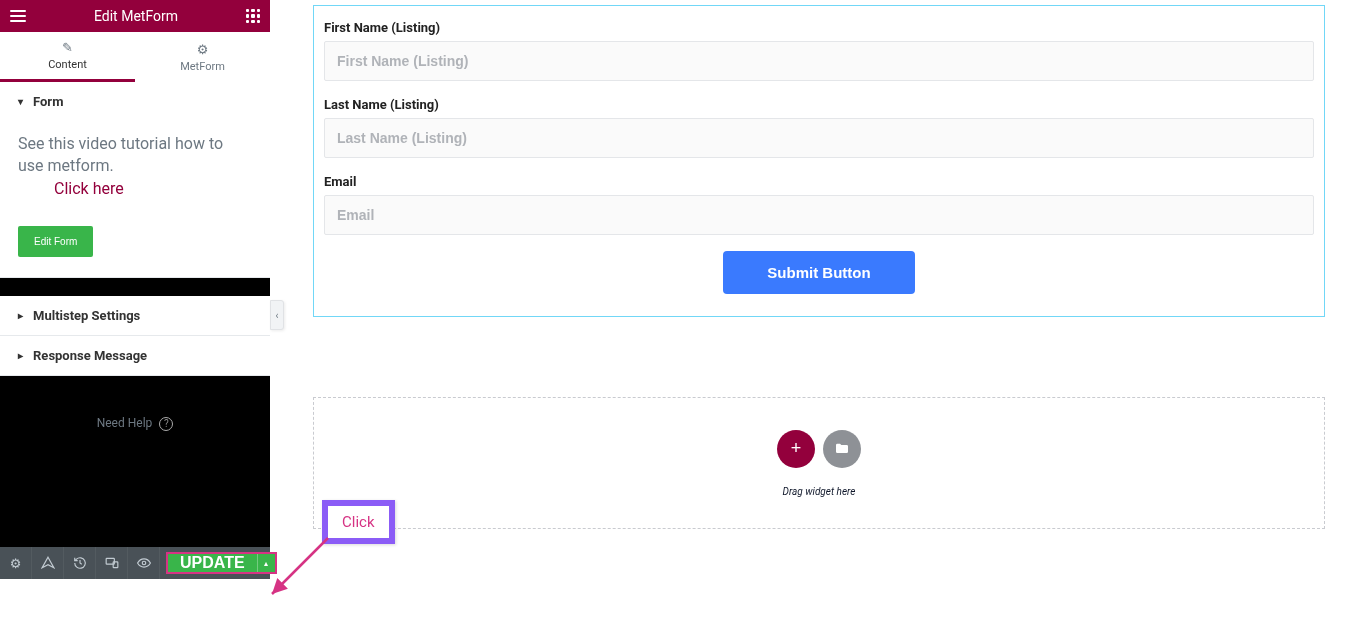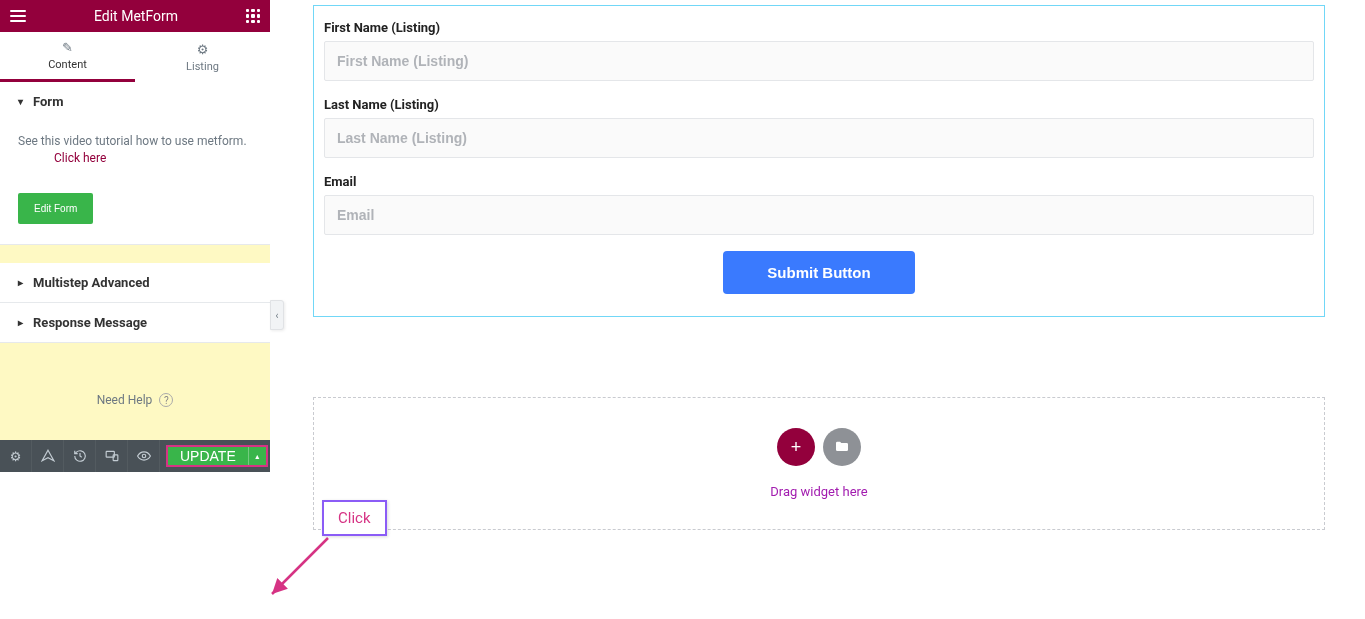--- a/index.html
+++ b/index.html
@@ -1,74 +1,74 @@
 <!DOCTYPE html>
 <html><head>
 <meta charset="utf-8">
 <style>
 * { box-sizing: border-box; margin: 0; padding: 0; }
 body { font-family: -apple-system, BlinkMacSystemFont, "Segoe UI", Roboto, Arial, sans-serif; background: #fff; width: 1365px; height: 619px; overflow: hidden; position: relative; }
 
-.sidebar { position: absolute; left: 0; top: 0; width: 270px; height: 472px; background: #fef9c3; display: flex; flex-direction: column; justify-content: flex-end; }
+.sidebar { position: absolute; left: 0; top: 0; width: 270px; height: 579px; background: #000000; display: flex; flex-direction: column; justify-content: flex-end; }
 
 .sidebar-header { background: #93003c; height: 32px; display: flex; align-items: center; justify-content: space-between; padding: 0 10px; color: #fff; }
 .sidebar-header .hamburger { width: 16px; height: 12px; display: flex; flex-direction: column; justify-content: space-between; cursor: pointer; }
 .sidebar-header .hamburger span { height: 2px; background: #fff; border-radius: 1px; }
 .sidebar-header .title { font-size: 14px; font-weight: 400; }
 .sidebar-header .grid-icon { width: 14px; height: 14px; display: grid; grid-template-columns: repeat(3,1fr); grid-template-rows: repeat(3,1fr); gap: 2px; cursor: pointer; }
 .sidebar-header .grid-icon span { background: #fff; border-radius: 1px; }
 
 .tabs { display: flex; background: #fff; height: 50px; }
 .tab { flex: 1; display: flex; flex-direction: column; align-items: center; justify-content: center; font-size: 11px; color: #6d7882; cursor: pointer; gap: 3px; }
 .tab.active { border-bottom: 3px solid #93003c; color: #333; }
 .tab-icon { font-size: 13px; color: #6d7882; }
 
 .accordion-item { background: #fff; border-bottom: 1px solid #e6e9ec; }
 .accordion-header { display: flex; align-items: center; padding: 12px 18px; font-size: 13px; font-weight: 700; color: #333; cursor: pointer; }
 .accordion-caret { margin-right: 10px; font-size: 10px; color: #333; }
 
 .panel-content { padding: 12px 18px 20px 18px; }
-.panel-content .help-text { font-size: 12px; color: #6d7882; line-height: 1.4; }
+.panel-content .help-text { font-size: 16px; color: #6d7882; line-height: 1.4; }
 .panel-content .help-text a { color: #93003c; text-decoration: none; margin-left: 36px; }
 
 .edit-form-btn { margin-top: 26px; background: #39b54a; color: #fff; border: none; padding: 10px 16px; font-size: 10px; font-weight: 400; cursor: pointer; border-radius: 2px; }
 
 .spacer-gap { height: 18px; }
 
-.need-help { text-align: center; padding: 50px 0 0 0; font-size: 12px; color: #6d7882; }
+.need-help { text-align: center; padding: 40px 0 0 0; font-size: 12px; color: #6d7882; }
 .need-help .q { display: inline-flex; align-items: center; justify-content: center; width: 14px; height: 14px; border: 1px solid #aaa; border-radius: 50%; font-size: 10px; margin-left: 4px; color: #888; }
 
 .bottom-bar { margin-top: auto; height: 32px; background: #495157; display: flex; align-items: center; }
 .bottom-bar .icons { display: flex; align-items: center; height: 100%; }
 .bottom-bar .bicon { width: 32px; height: 32px; display: flex; align-items: center; justify-content: center; color: #c2cbd2; font-size: 13px; cursor: pointer; border-right: 1px solid rgba(255,255,255,0.06); }
 .update-group { margin-left: 6px; display: flex; height: 22px; border: 2px solid #d63384; position: relative; }
-.update-btn { background: #39b54a; color: #fff; border: none; padding: 0 12px; font-size: 14px; font-weight: 400; cursor: pointer; }
+.update-btn { background: #39b54a; color: #fff; border: none; padding: 0 12px; font-size: 16px; font-weight: 700; cursor: pointer; }
 .update-caret { background: #39b54a; border: none; border-left: 1px solid rgba(255,255,255,0.3); width: 18px; display: flex; align-items: center; justify-content: center; color: #fff; font-size: 8px; cursor: pointer; }
 
 .collapse-toggle { position: absolute; left: 270px; top: 300px; width: 14px; height: 30px; background: #f1f3f5; border: 1px solid #e0e2e5; display: flex; align-items: center; justify-content: center; font-size: 10px; color: #6d7882; cursor: pointer; border-radius: 0 3px 3px 0; box-shadow: 1px 1px 3px rgba(0,0,0,0.08); }
 
 .canvas { position: absolute; left: 313px; top: 5px; right: 40px; }
 
 .form-container { border: 1px solid #71d7f7; background: #fff; padding: 14px 10px 22px 10px; }
 .form-group { margin-bottom: 16px; }
 .form-label { font-size: 13px; font-weight: 700; color: #222; display: block; margin-bottom: 6px; }
 .form-input { width: 100%; height: 40px; border: 1px solid #e4e6e9; background: #fafafa; padding: 0 12px; font-size: 14px; color: #333; border-radius: 2px; }
 .form-input::placeholder { color: #b0b3b8; font-weight: 600; }
 
 .submit-wrap { text-align: center; margin-top: 10px; }
 .submit-btn { background: #3a7afe; color: #fff; border: none; padding: 13px 44px; font-size: 15px; font-weight: 600; border-radius: 4px; cursor: pointer; }
 
 .dropzone { margin-top: 80px; border: 1px dashed #c9cbd0; min-height: 132px; display: flex; flex-direction: column; align-items: center; justify-content: center; gap: 18px; padding: 30px 0; }
 .drop-icons { display: flex; gap: 8px; }
 .circle-btn { width: 38px; height: 38px; border-radius: 50%; display: flex; align-items: center; justify-content: center; cursor: pointer; border: none; font-size: 18px; color: #fff; }
 .circle-add { background: #93003c; }
 .circle-folder { background: #8e9196; }
-.drop-text { font-size: 13px; color: #a21caf; }
-
-.click-callout { position: absolute; left: 322px; top: 500px; background: #fff; border: 2px solid #8b5cf6; padding: 7px 14px; font-size: 15px; color: #d63384; box-shadow: 1px 1px 3px rgba(0,0,0,0.15); }
+.drop-text { font-size: 10px; color: #0f172a; font-style: italic; }
+
+.click-callout { position: absolute; left: 322px; top: 500px; background: #fff; border: 6px solid #8b5cf6; padding: 7px 14px; font-size: 15px; color: #d63384; box-shadow: 1px 1px 3px rgba(0,0,0,0.15); }
 .arrow-line { position: absolute; left: 268px; top: 536px; width: 64px; height: 62px; pointer-events: none; }
 </style>
 </head>
 <body>
 
 <div class="sidebar">
   <div class="sidebar-header">
     <div class="hamburger">
         <span></span>
         <span></span>
@@ -88,21 +88,21 @@
       </div>
   </div>
 
   <div class="tabs">
     <div class="tab active">
       <span class="tab-icon">✎</span>
       <span>Content</span>
     </div>
     <div class="tab">
       <span class="tab-icon">⚙</span>
-      <span>Listing</span>
+      <span>MetForm</span>
     </div>
   </div>
 
   <div class="accordion-item">
     <div class="accordion-header">
       <span class="accordion-caret">▾</span>
       <span>Form</span>
     </div>
     <div class="panel-content">
       <div class="help-text">
@@ -111,21 +111,21 @@
       </div>
       <button class="edit-form-btn">Edit Form</button>
     </div>
   </div>
 
   <div class="spacer-gap"></div>
 
   <div class="accordion-item">
     <div class="accordion-header">
       <span class="accordion-caret">▸</span>
-      <span>Multistep Advanced</span>
+      <span>Multistep Settings</span>
     </div>
   </div>
 
   <div class="accordion-item">
     <div class="accordion-header">
       <span class="accordion-caret">▸</span>
       <span>Response Message</span>
     </div>
   </div>
 

